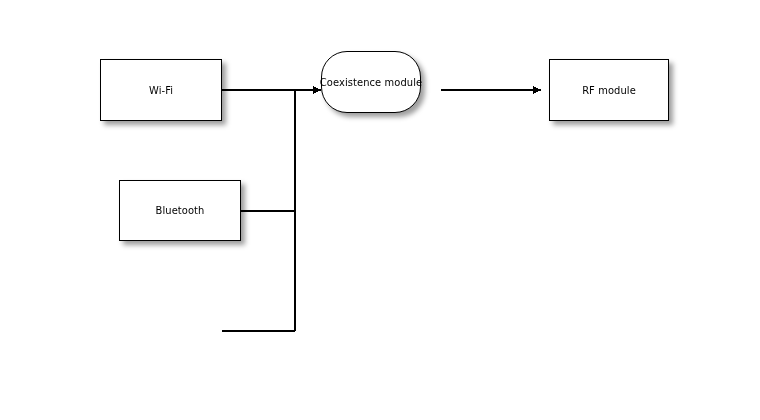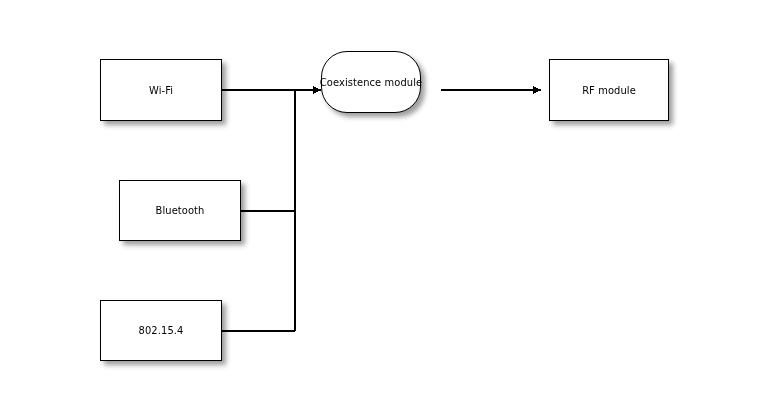--- a/index.html
+++ b/index.html
@@ -87,23 +87,20 @@
   </svg>
 
   <div class="node-box" id="node-wifi">
     <span class="node-label">Wi-Fi</span>
   </div>
 
   <div class="node-box" id="node-bluetooth">
     <span class="node-label">Bluetooth</span>
   </div>
 
-  <div class="node-box" id="node-zigbee">
-    <span class="node-label">802.15.4</span>
-  </div>
 
   <div class="node-box" id="node-coexistence">
     <span class="node-label">Coexistence module</span>
   </div>
 
   <div class="node-box" id="node-rf">
     <span class="node-label">RF module</span>
   </div>
 
 </div>

